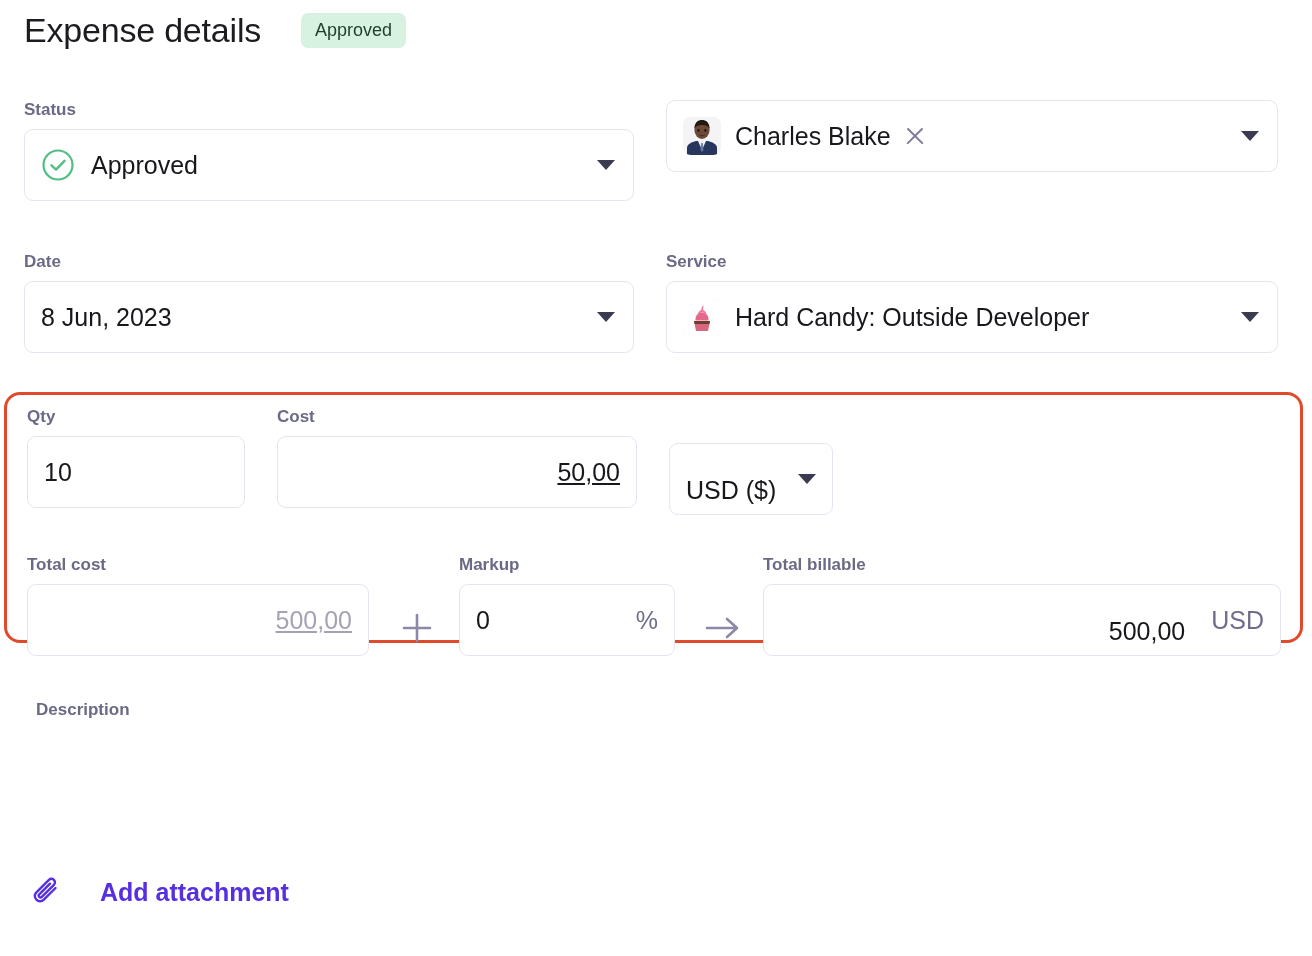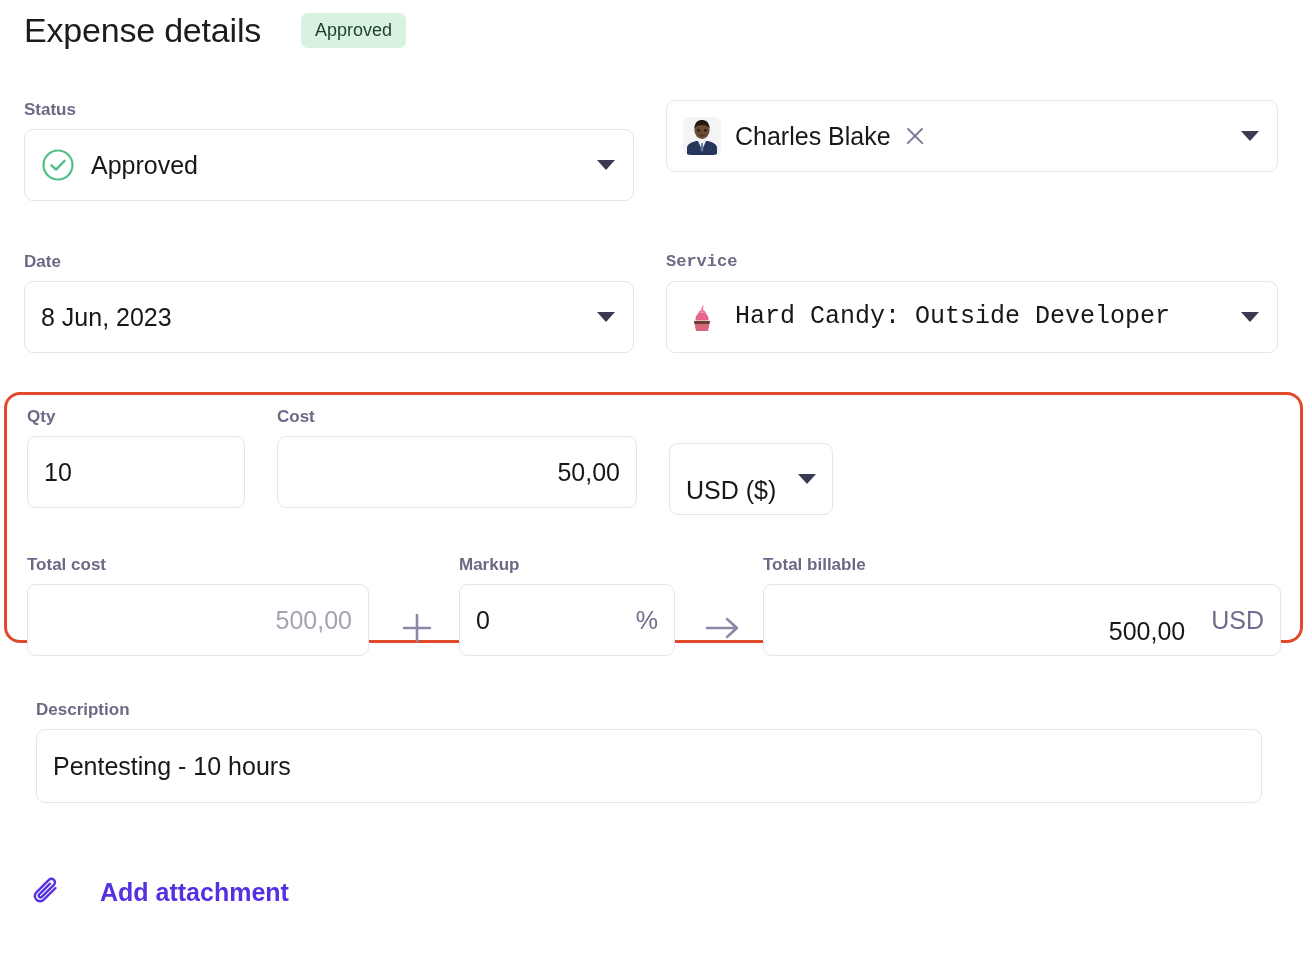--- a/index.html
+++ b/index.html
@@ -62,21 +62,21 @@
     display: flex;
     align-items: center;
     padding: 0 16px;
   }
   .input-text {
     font-size: 25px;
     color: #17171c;
     line-height: 30px;
   }
   .input-text.muted { color: #a3a3b4; }
-  .input-text.right { margin-left: auto; }
+  .input-text.right { margin-left: auto; text-decoration: underline; }
 
   .caret {
     position: absolute;
     right: 18px;
     top: 50%;
     transform: translateY(-50%);
     width: 0; height: 0;
     border-left: 9px solid transparent;
     border-right: 9px solid transparent;
     border-top: 10px solid #3a3a50;
@@ -106,21 +106,21 @@
     background: #7e7c9a;
     border-radius: 2px;
   }
   .clear-x::before { transform: rotate(45deg); }
   .clear-x::after  { transform: rotate(-45deg); }
 
   
   .row-status   { position: absolute; left: 24px;  top: 100px; width: 610px; }
   .row-person   { position: absolute; left: 666px; top: 100px; width: 612px; }
   .row-date     { position: absolute; left: 24px;  top: 252px; width: 610px; }
-  .row-service  { position: absolute; left: 666px; top: 252px; width: 612px; font-family: Liberation Mono, monospace; }
+  .row-service  { position: absolute; left: 666px; top: 252px; width: 612px; }
 
   .check-icon {
     width: 34px; height: 34px;
     flex: 0 0 34px;
     margin-right: 16px;
   }
 
   
   .highlight-box {
     position: absolute;
@@ -333,23 +333,20 @@
       <div class="input-box">
         <span class="val-right inline-val">500,00</span>
         <span class="suffix" style="margin-left:26px; flex:0 0 auto;">USD</span>
       </div>
     </div>
 
   </div>
 
   <div class="desc-group">
     <div class="field-label">Description</div>
-    <div class="input-box desc-box">
-      <span class="input-text">Pentesting - 10 hours</span>
-    </div>
   </div>
 
   <div class="attachment">
     <span class="clip-icon">
       <svg viewBox="0 0 34 34" xmlns="http://www.w3.org/2000/svg">
         <path d="M25.5 13 L13.8 24.7 C11.7 26.8 8.4 26.8 6.4 24.7 C4.3 22.7 4.3 19.4 6.4 17.3 L18.9 4.8 C20.3 3.4 22.5 3.4 23.9 4.8 C25.3 6.2 25.3 8.4 23.9 9.8 L11.8 21.9 C11.1 22.6 10 22.6 9.3 21.9 C8.6 21.2 8.6 20.1 9.3 19.4 L20 8.7" fill="none" stroke="#5630e0" stroke-width="2.4" stroke-linecap="round" stroke-linejoin="round"></path>
       </svg>
     </span>
     <span class="attachment-label">Add attachment</span>
   </div>

